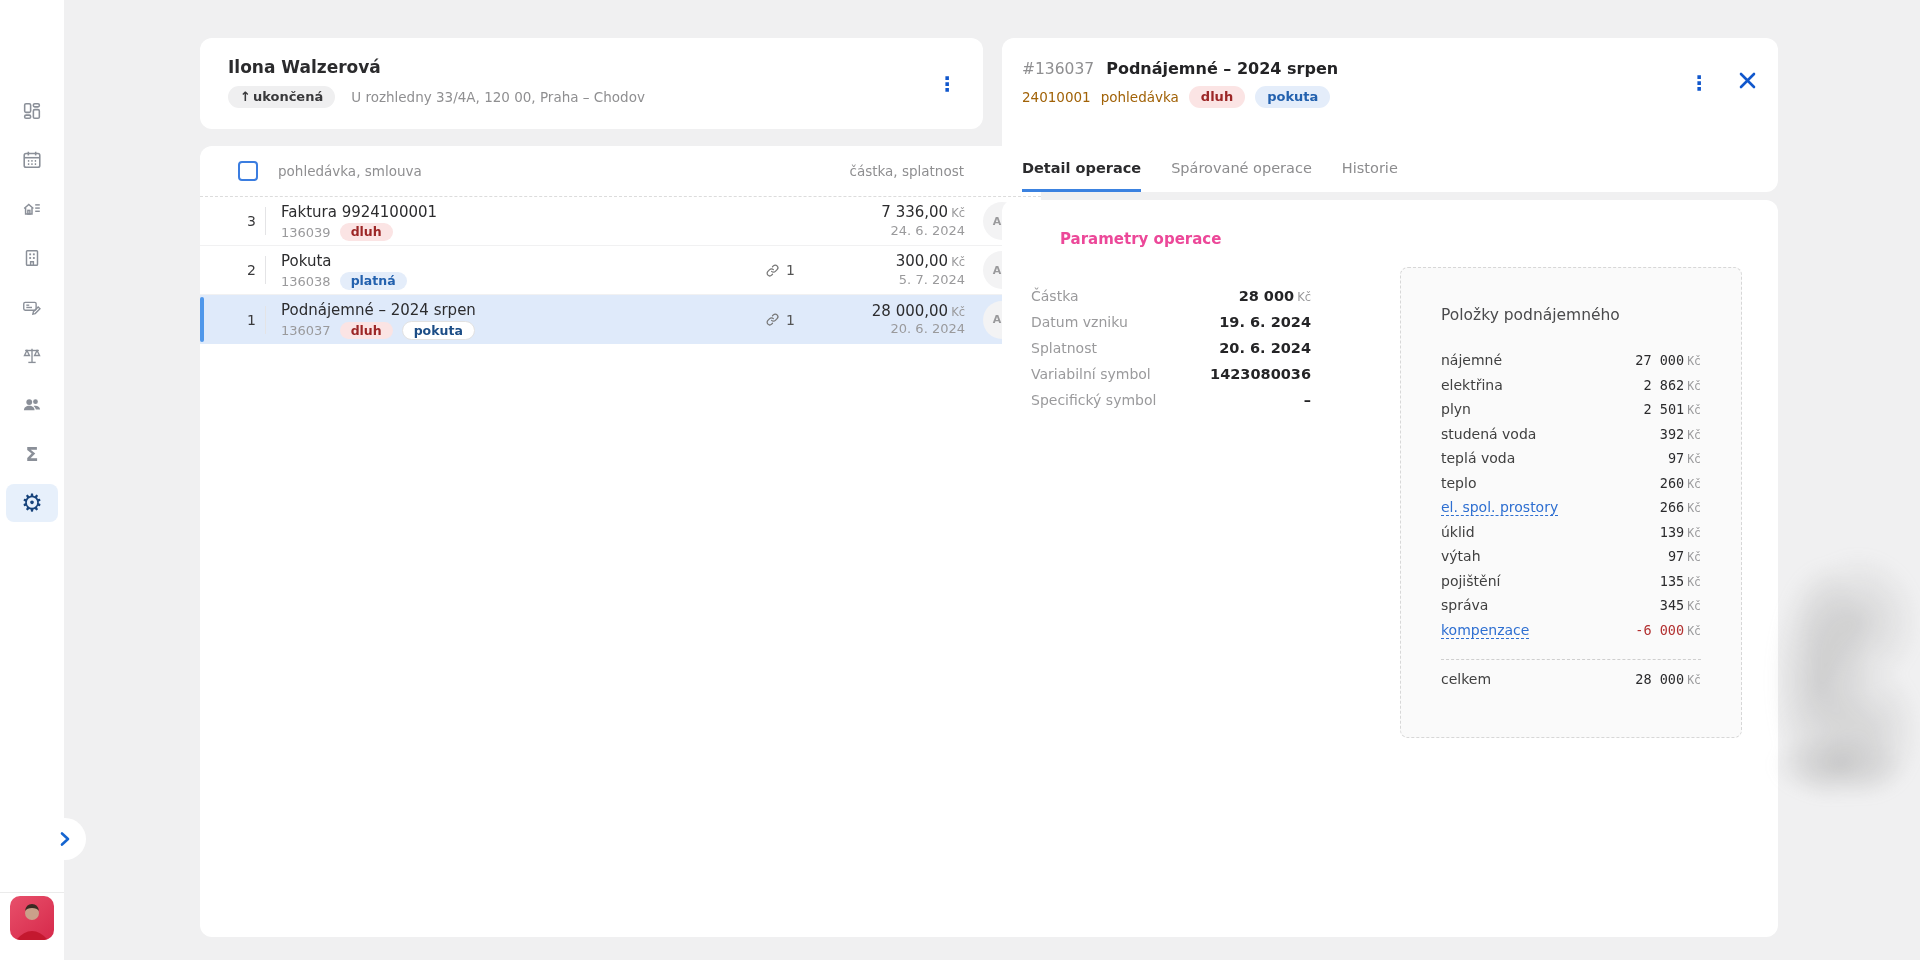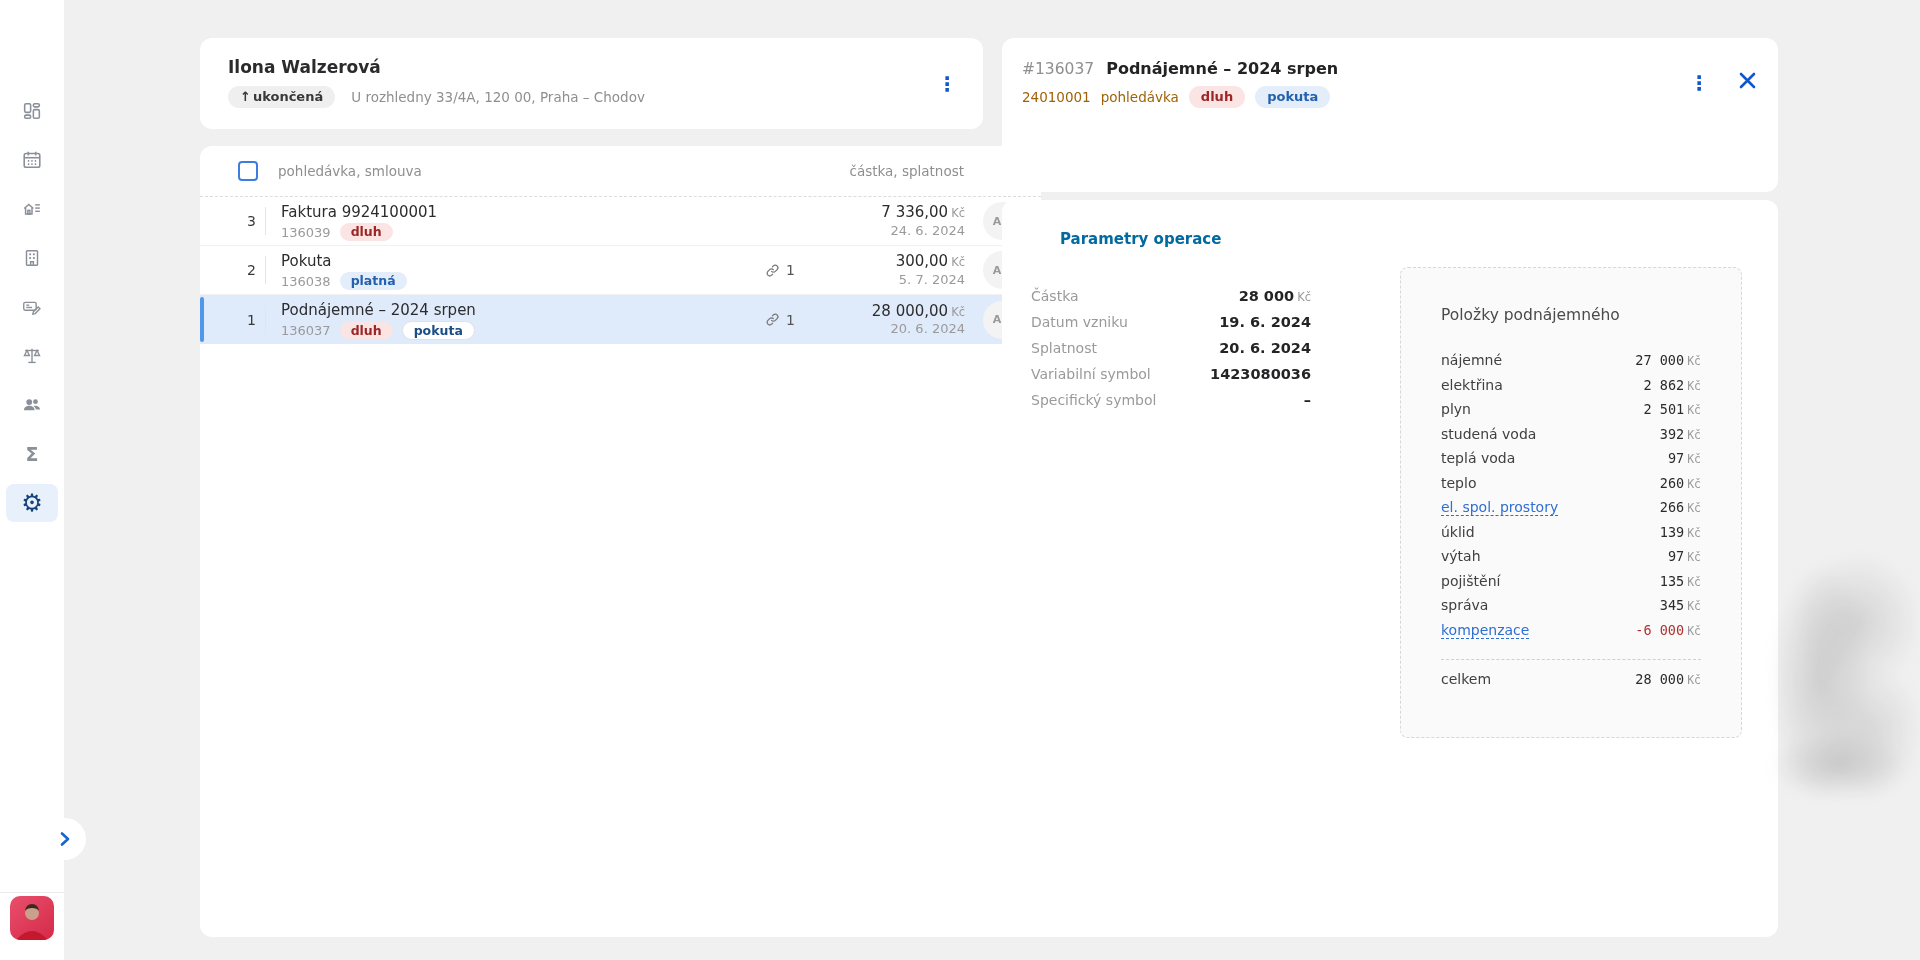--- a/index.html
+++ b/index.html
@@ -75,21 +75,21 @@
   .close-btn { cursor:pointer; padding:4px; }
   .close-btn svg { width:17px; height:17px; }
   .detail-sub { margin-top:8px; display:flex; align-items:center; gap:10px; }
   .detail-code, .detail-type { font-size:13.5px; color:#a16207; }
   .tabs { position:absolute; left:20px; bottom:0; display:flex; gap:30px; }
   .tab { font-size:14.5px; color:#8c8c8e; padding-bottom:13px; cursor:pointer; border-bottom:3px solid transparent; }
   .tab.active { color:#2b2b2d; font-weight:700; border-bottom-color:#3b82e0; }
 
   
   .content-card { left:1002px; top:200px; width:776px; height:737px; }
-  .params-title { position:absolute; left:58px; top:30px; font-size:15px; font-weight:700; color:#0369a1; }
+  .params-title { position:absolute; left:58px; top:30px; font-size:15px; font-weight:700; color:#ec4899; }
   .params { position:absolute; left:29px; top:88px; width:280px; }
   .param-row { display:flex; justify-content:space-between; align-items:baseline; margin-bottom:10px; }
   .param-label { font-size:14px; color:#9a9a9c; }
   .param-value { font-size:14.5px; color:#242426; font-weight:700; }
   .param-value .unit { font-weight:400; }
 
   .items-box { position:absolute; left:398px; top:67px; width:342px; height:471px; background:#fafafa; border:1px dashed #d7d7d7; border-radius:8px; padding:38px 40px 0 40px; }
   .items-title { font-size:15.5px; color:#4a4a4c; }
   .items-list { margin-top:28px; }
   .item-row { display:flex; justify-content:space-between; align-items:baseline; height:24.5px; }
@@ -310,20 +310,25 @@
     <span class="pill pill-blue">pokuta</span>
   </div>
   <div class="detail-actions">
     <span class="kebab">⋮</span>
     <span class="close-btn">
       <svg viewBox="0 0 17 17">
         <path d="M2 2 L15 15 M15 2 L2 15" stroke="#1157cc" stroke-width="2.6" stroke-linecap="round"></path>
       </svg>
     </span>
   </div>
+  <div class="tabs">
+    <span class="tab active">Detail operace</span>
+    <span class="tab">Spárované operace</span>
+    <span class="tab">Historie</span>
+  </div>
 </section>
 
 <section class="card content-card">
   <div class="params-title">Parametry operace</div>
 
   <div class="params">
     <div class="param-row">
         <span class="param-label">Částka</span>
         <span class="param-value"><span>28 000</span><span class="unit">Kč</span></span>
       </div>

